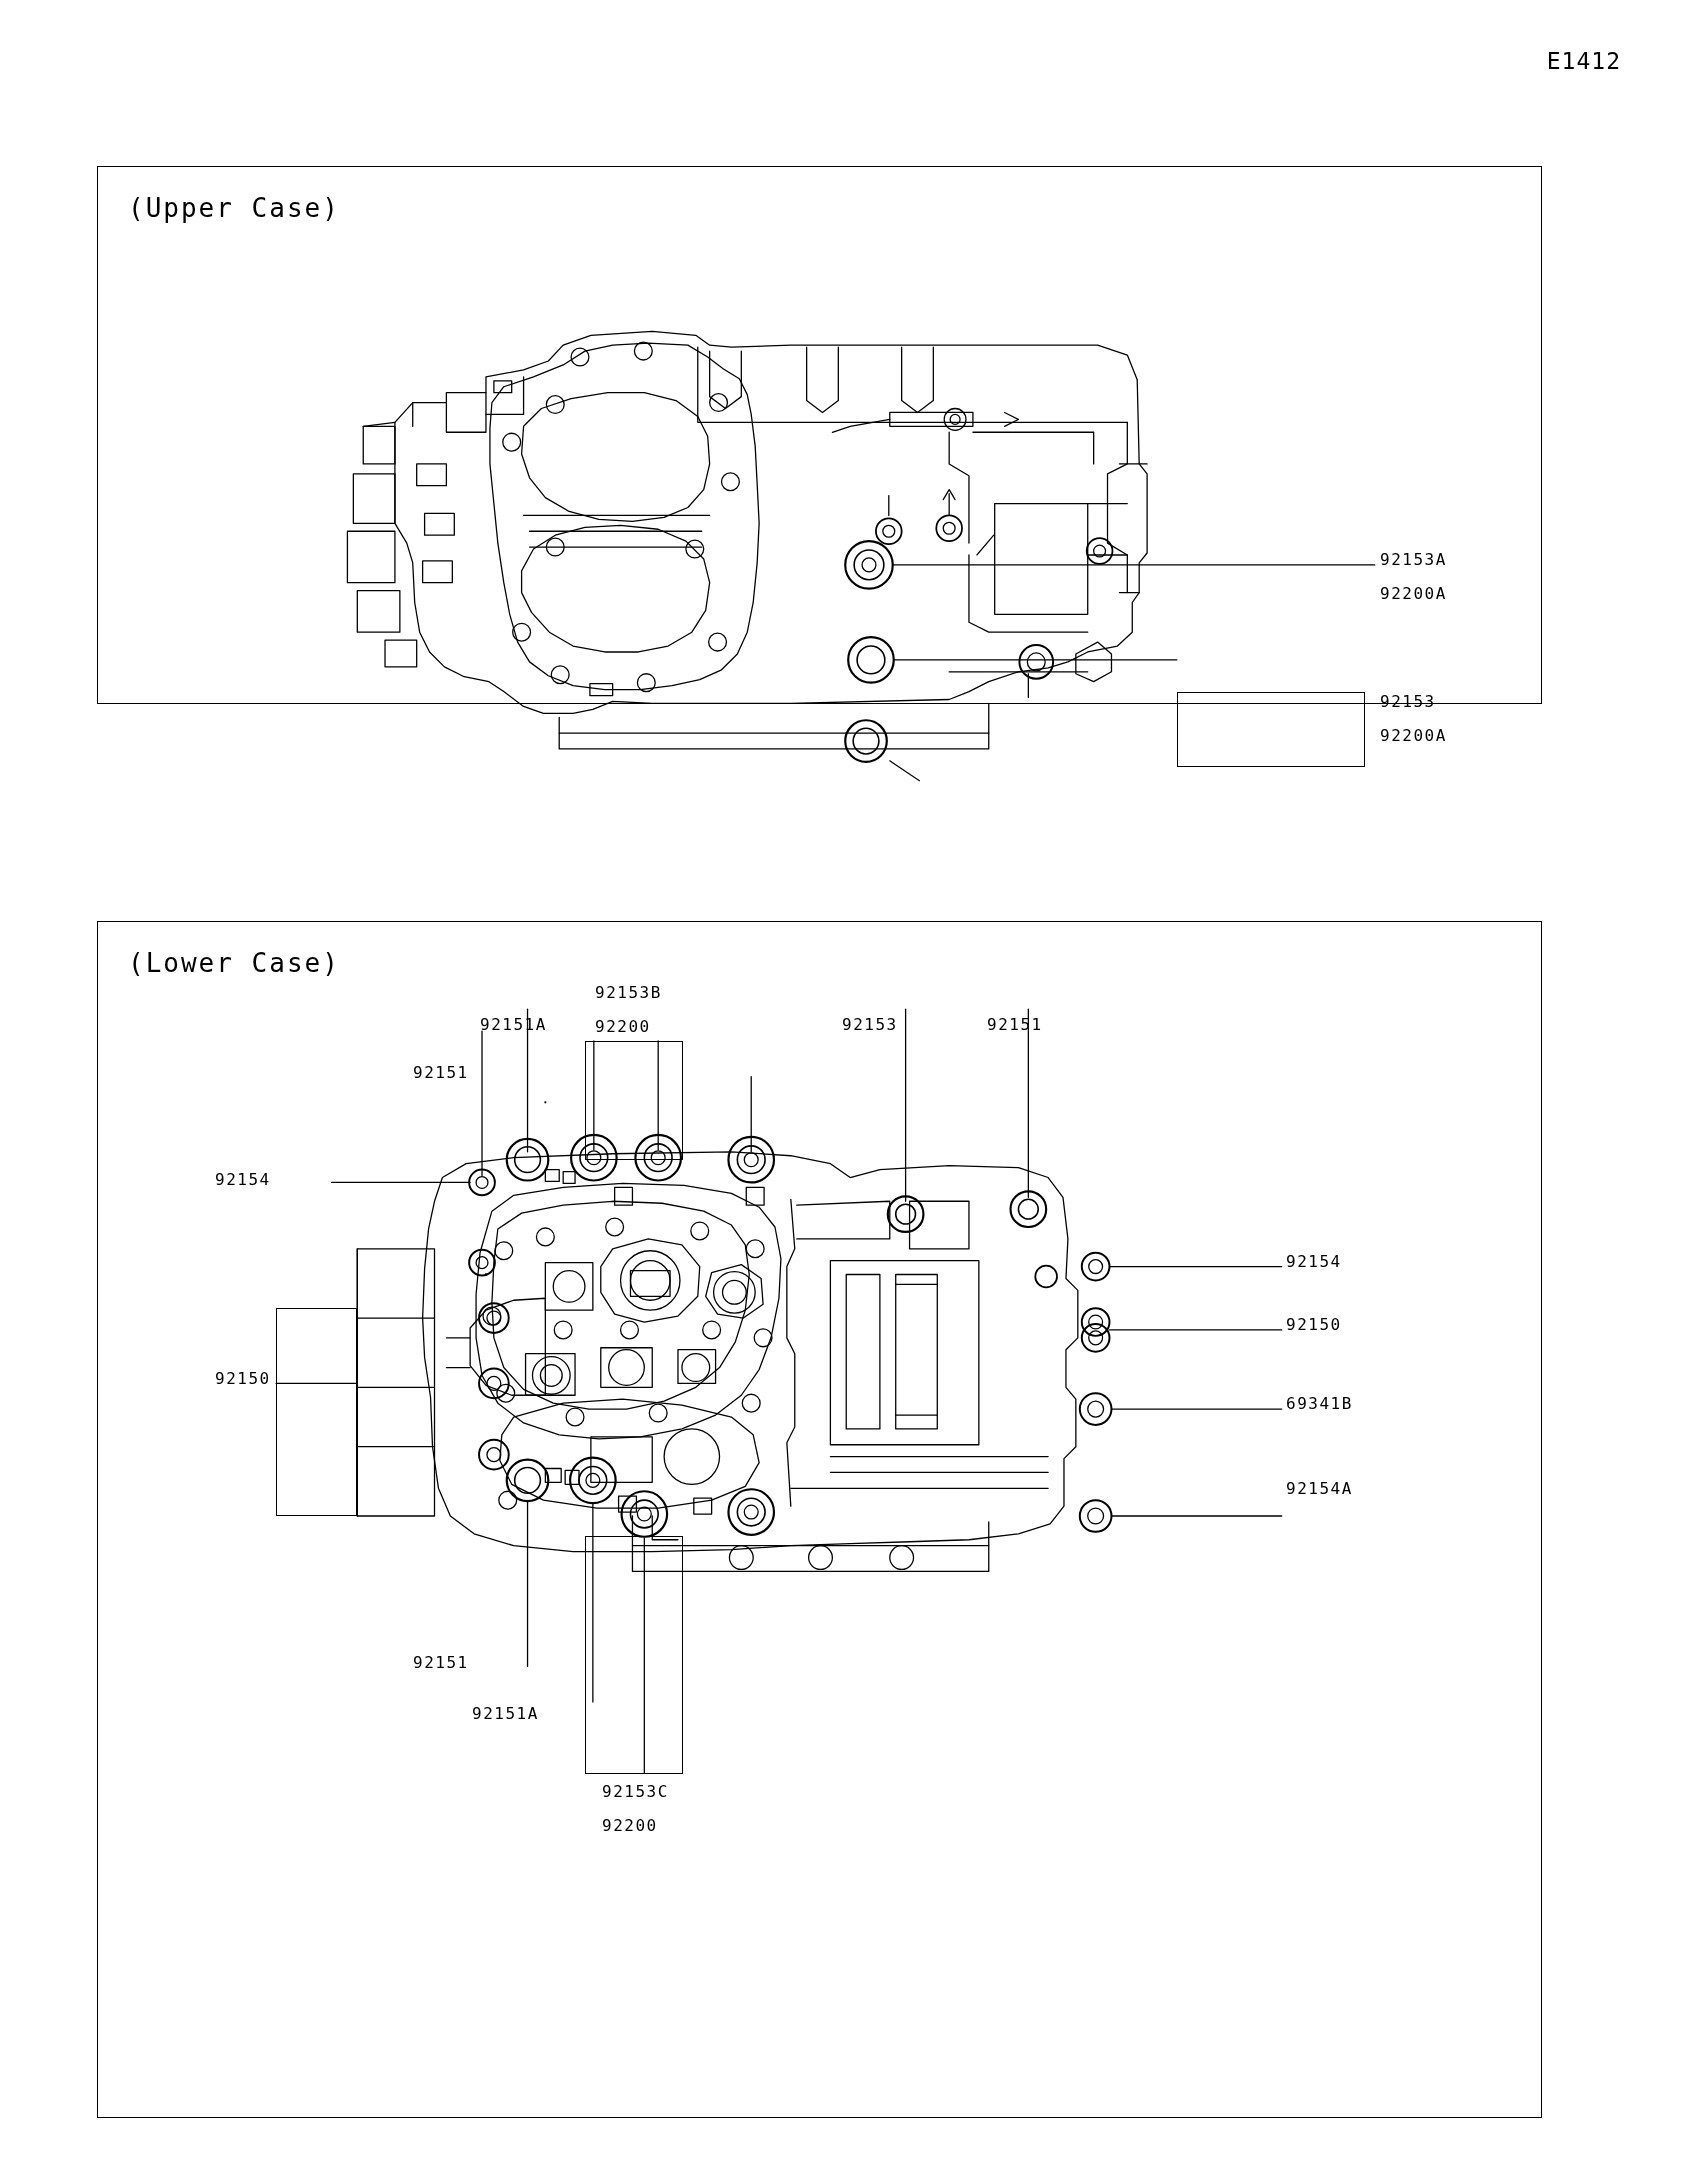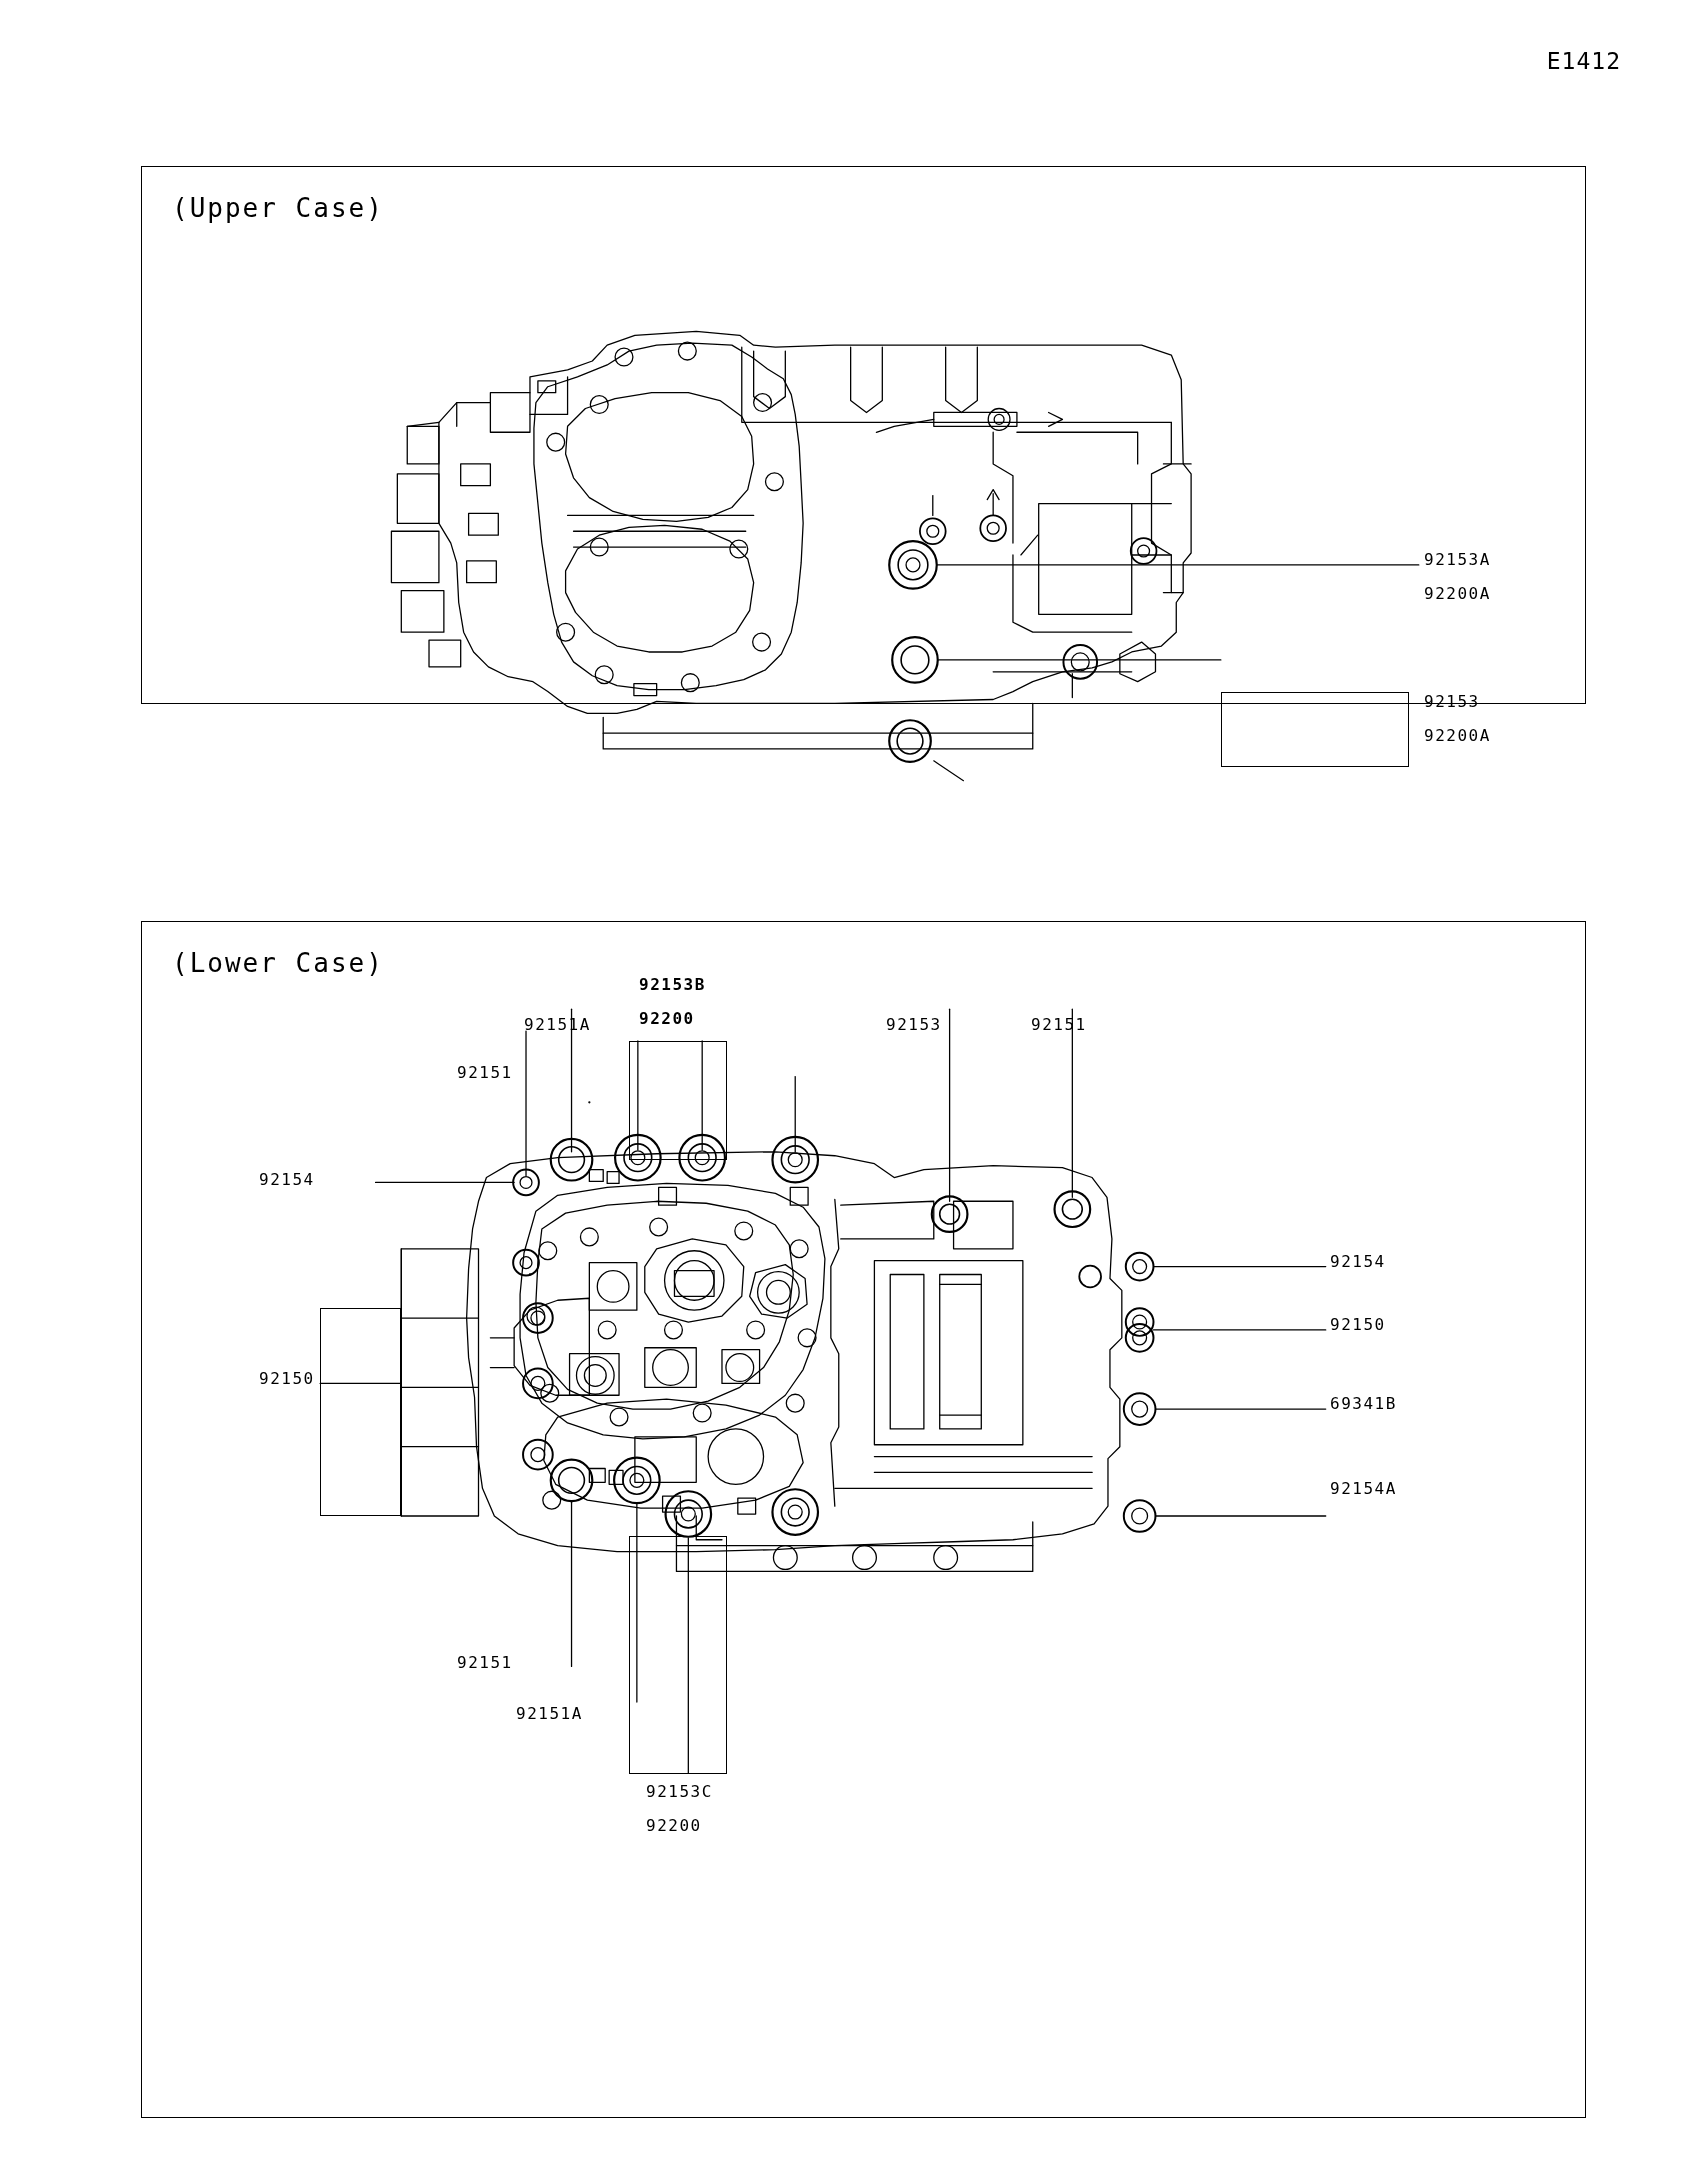--- a/index.html
+++ b/index.html
@@ -11,21 +11,20 @@
     width: 1683px;
     height: 2174px;
     position: relative;
     font-family: "DejaVu Sans Mono", monospace;
     color: #000000;
     overflow: hidden;
   }
   .page {
     position: absolute;
     inset: 0;
-    margin-left: 44px;
   }
   .code-ref {
     position: absolute;
     right: 62px;
     top: 48px;
     font-size: 23px;
     letter-spacing: 1px;
     white-space: nowrap;
   }
   .panel {
@@ -388,21 +387,21 @@
         <path d="M434 586 L434 752"></path>
         <path d="M500 588 L500 788"></path>
         <path d="M552 622 L552 860"></path>
       </g>
     </svg>
 
     <div class="box-outline" style="left:487px; top:119px; width:98px; height:119px;"></div>
     <div class="box-outline" style="left:178px; top:386px; width:81px; height:208px;"></div>
     <div class="box-outline" style="left:487px; top:614px; width:98px; height:238px;"></div>
 
-    <div class="label two-line" style="left:497px; top:46px;font-weight:bold;">
+    <div class="label two-line" style="left:497px; top:54px;">
       <div>92153B</div>
       <div>92200</div>
     </div>
 
     <div class="label" style="left:382px; top:93px;">92151A</div>
 
     <div class="label" style="left:315px; top:141px;">92151</div>
 
     <div class="label" style="left:744px; top:93px;">92153</div>
 

